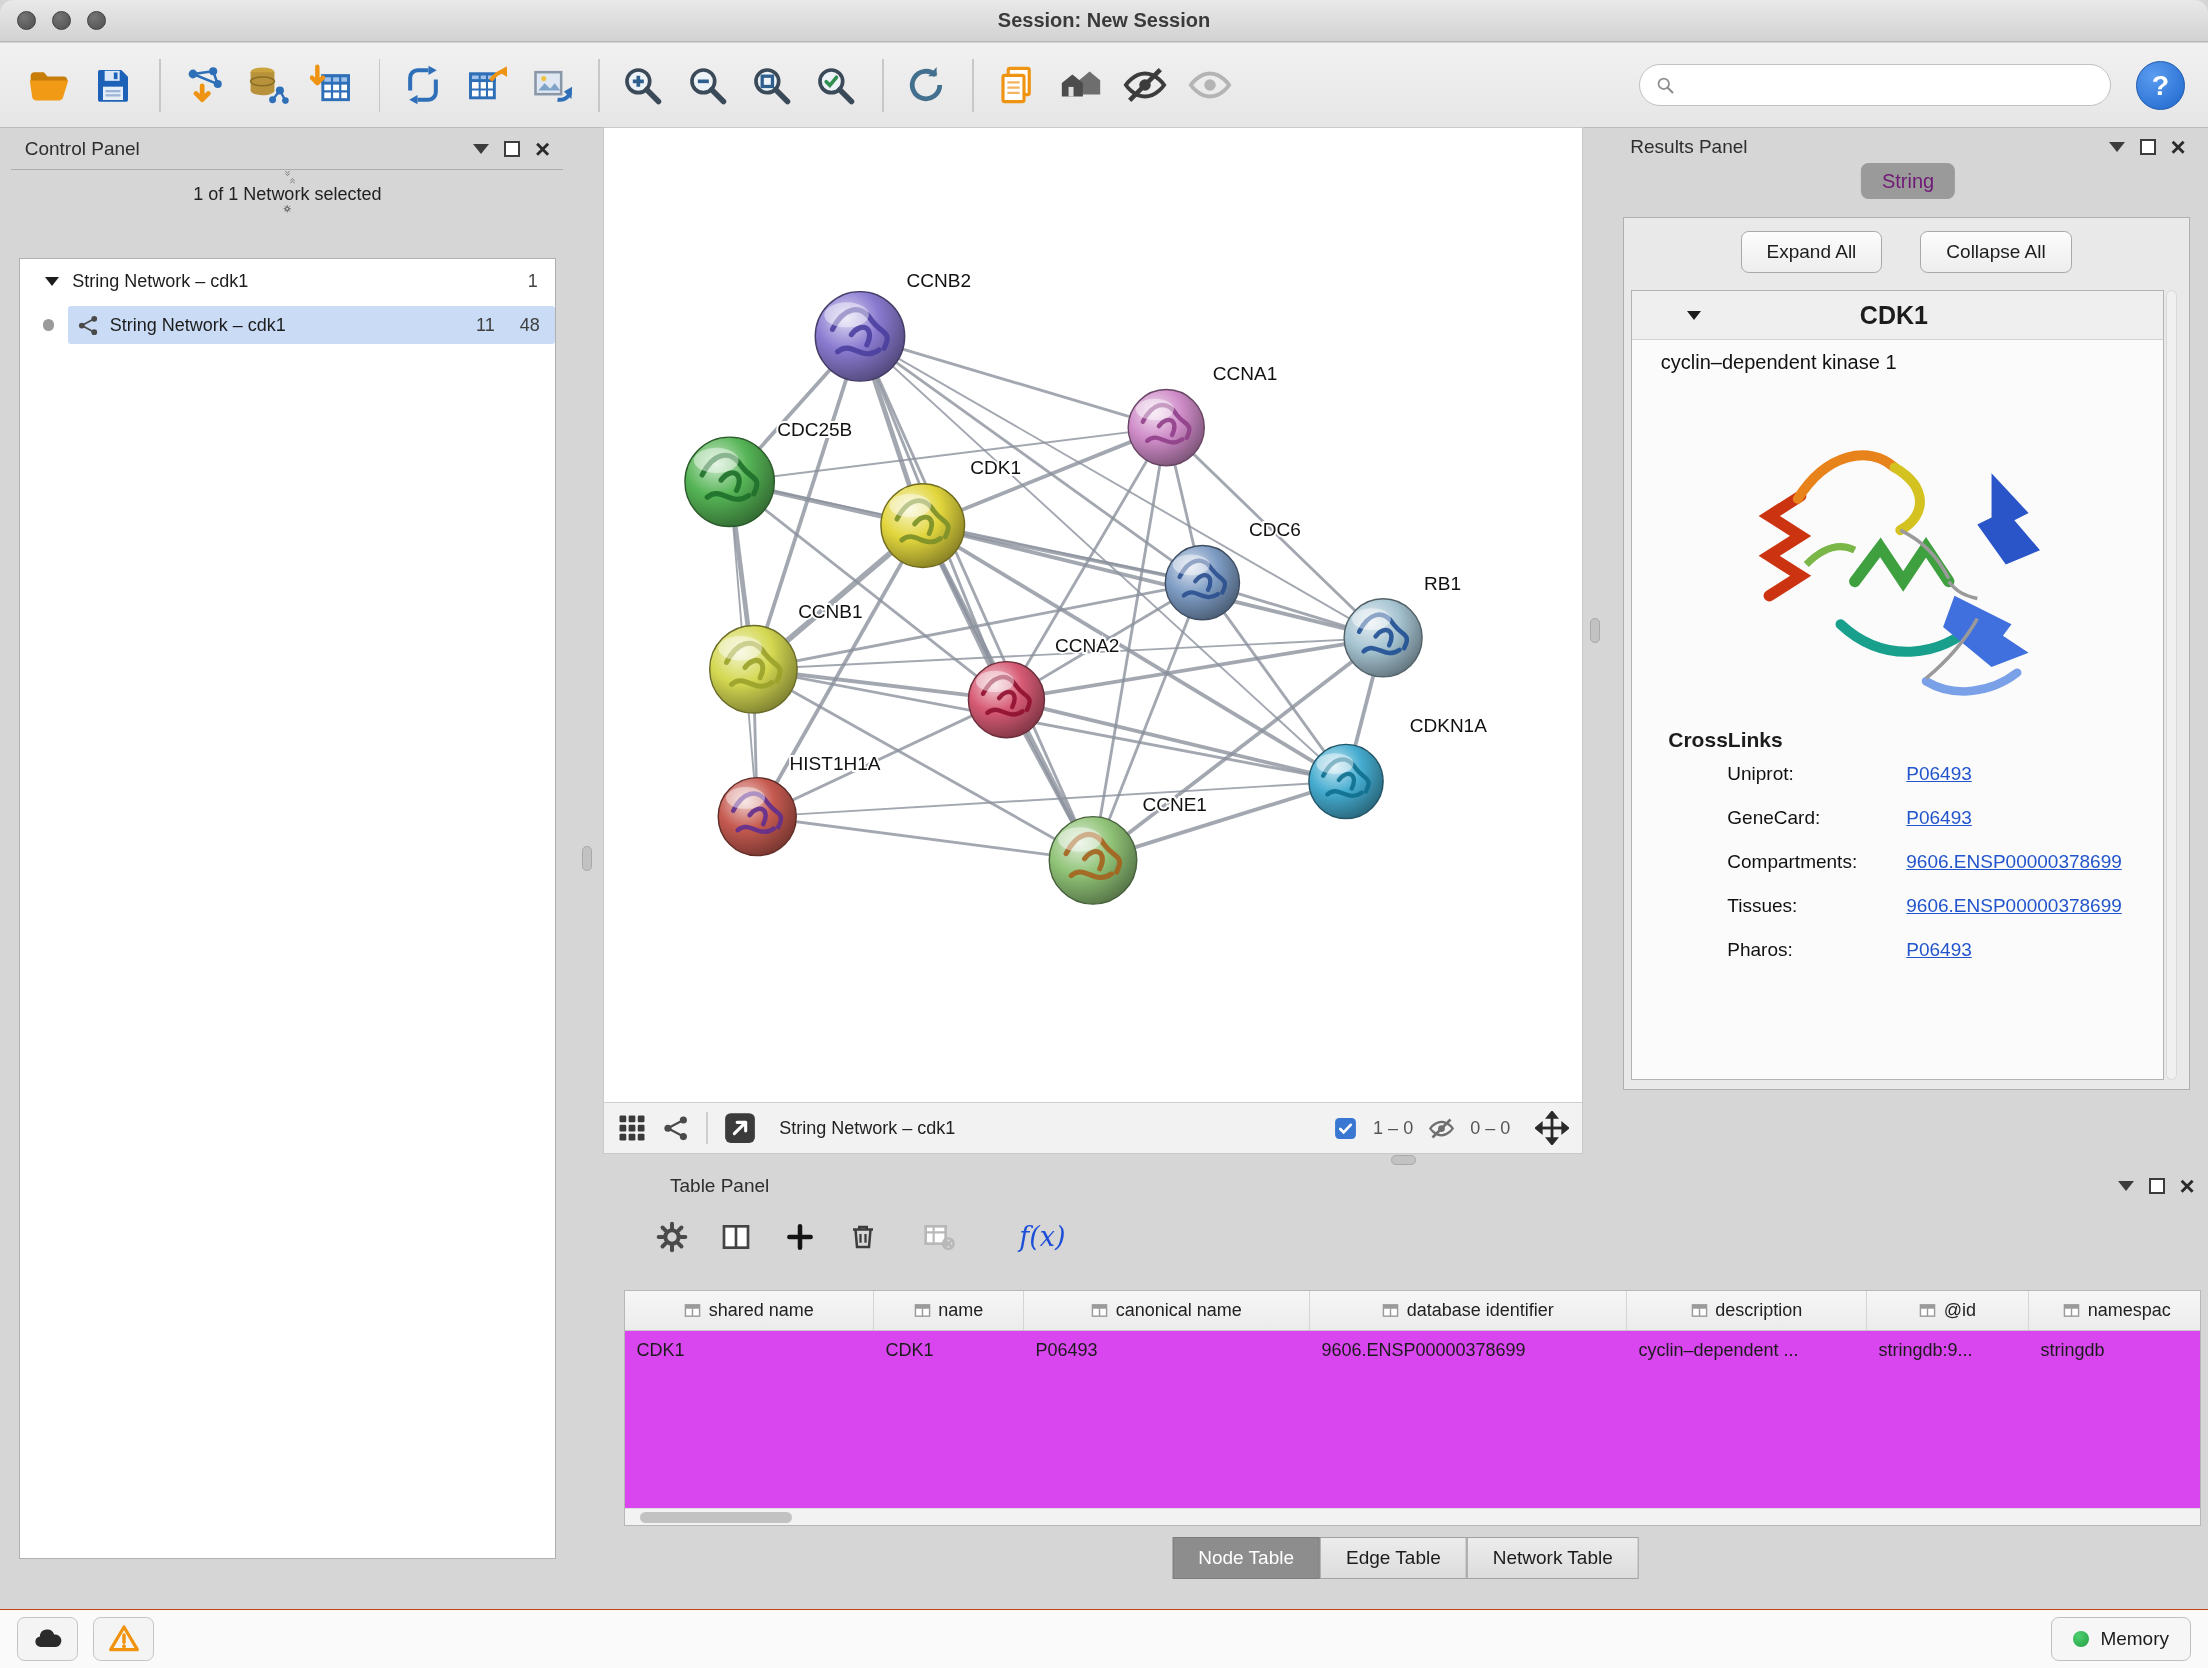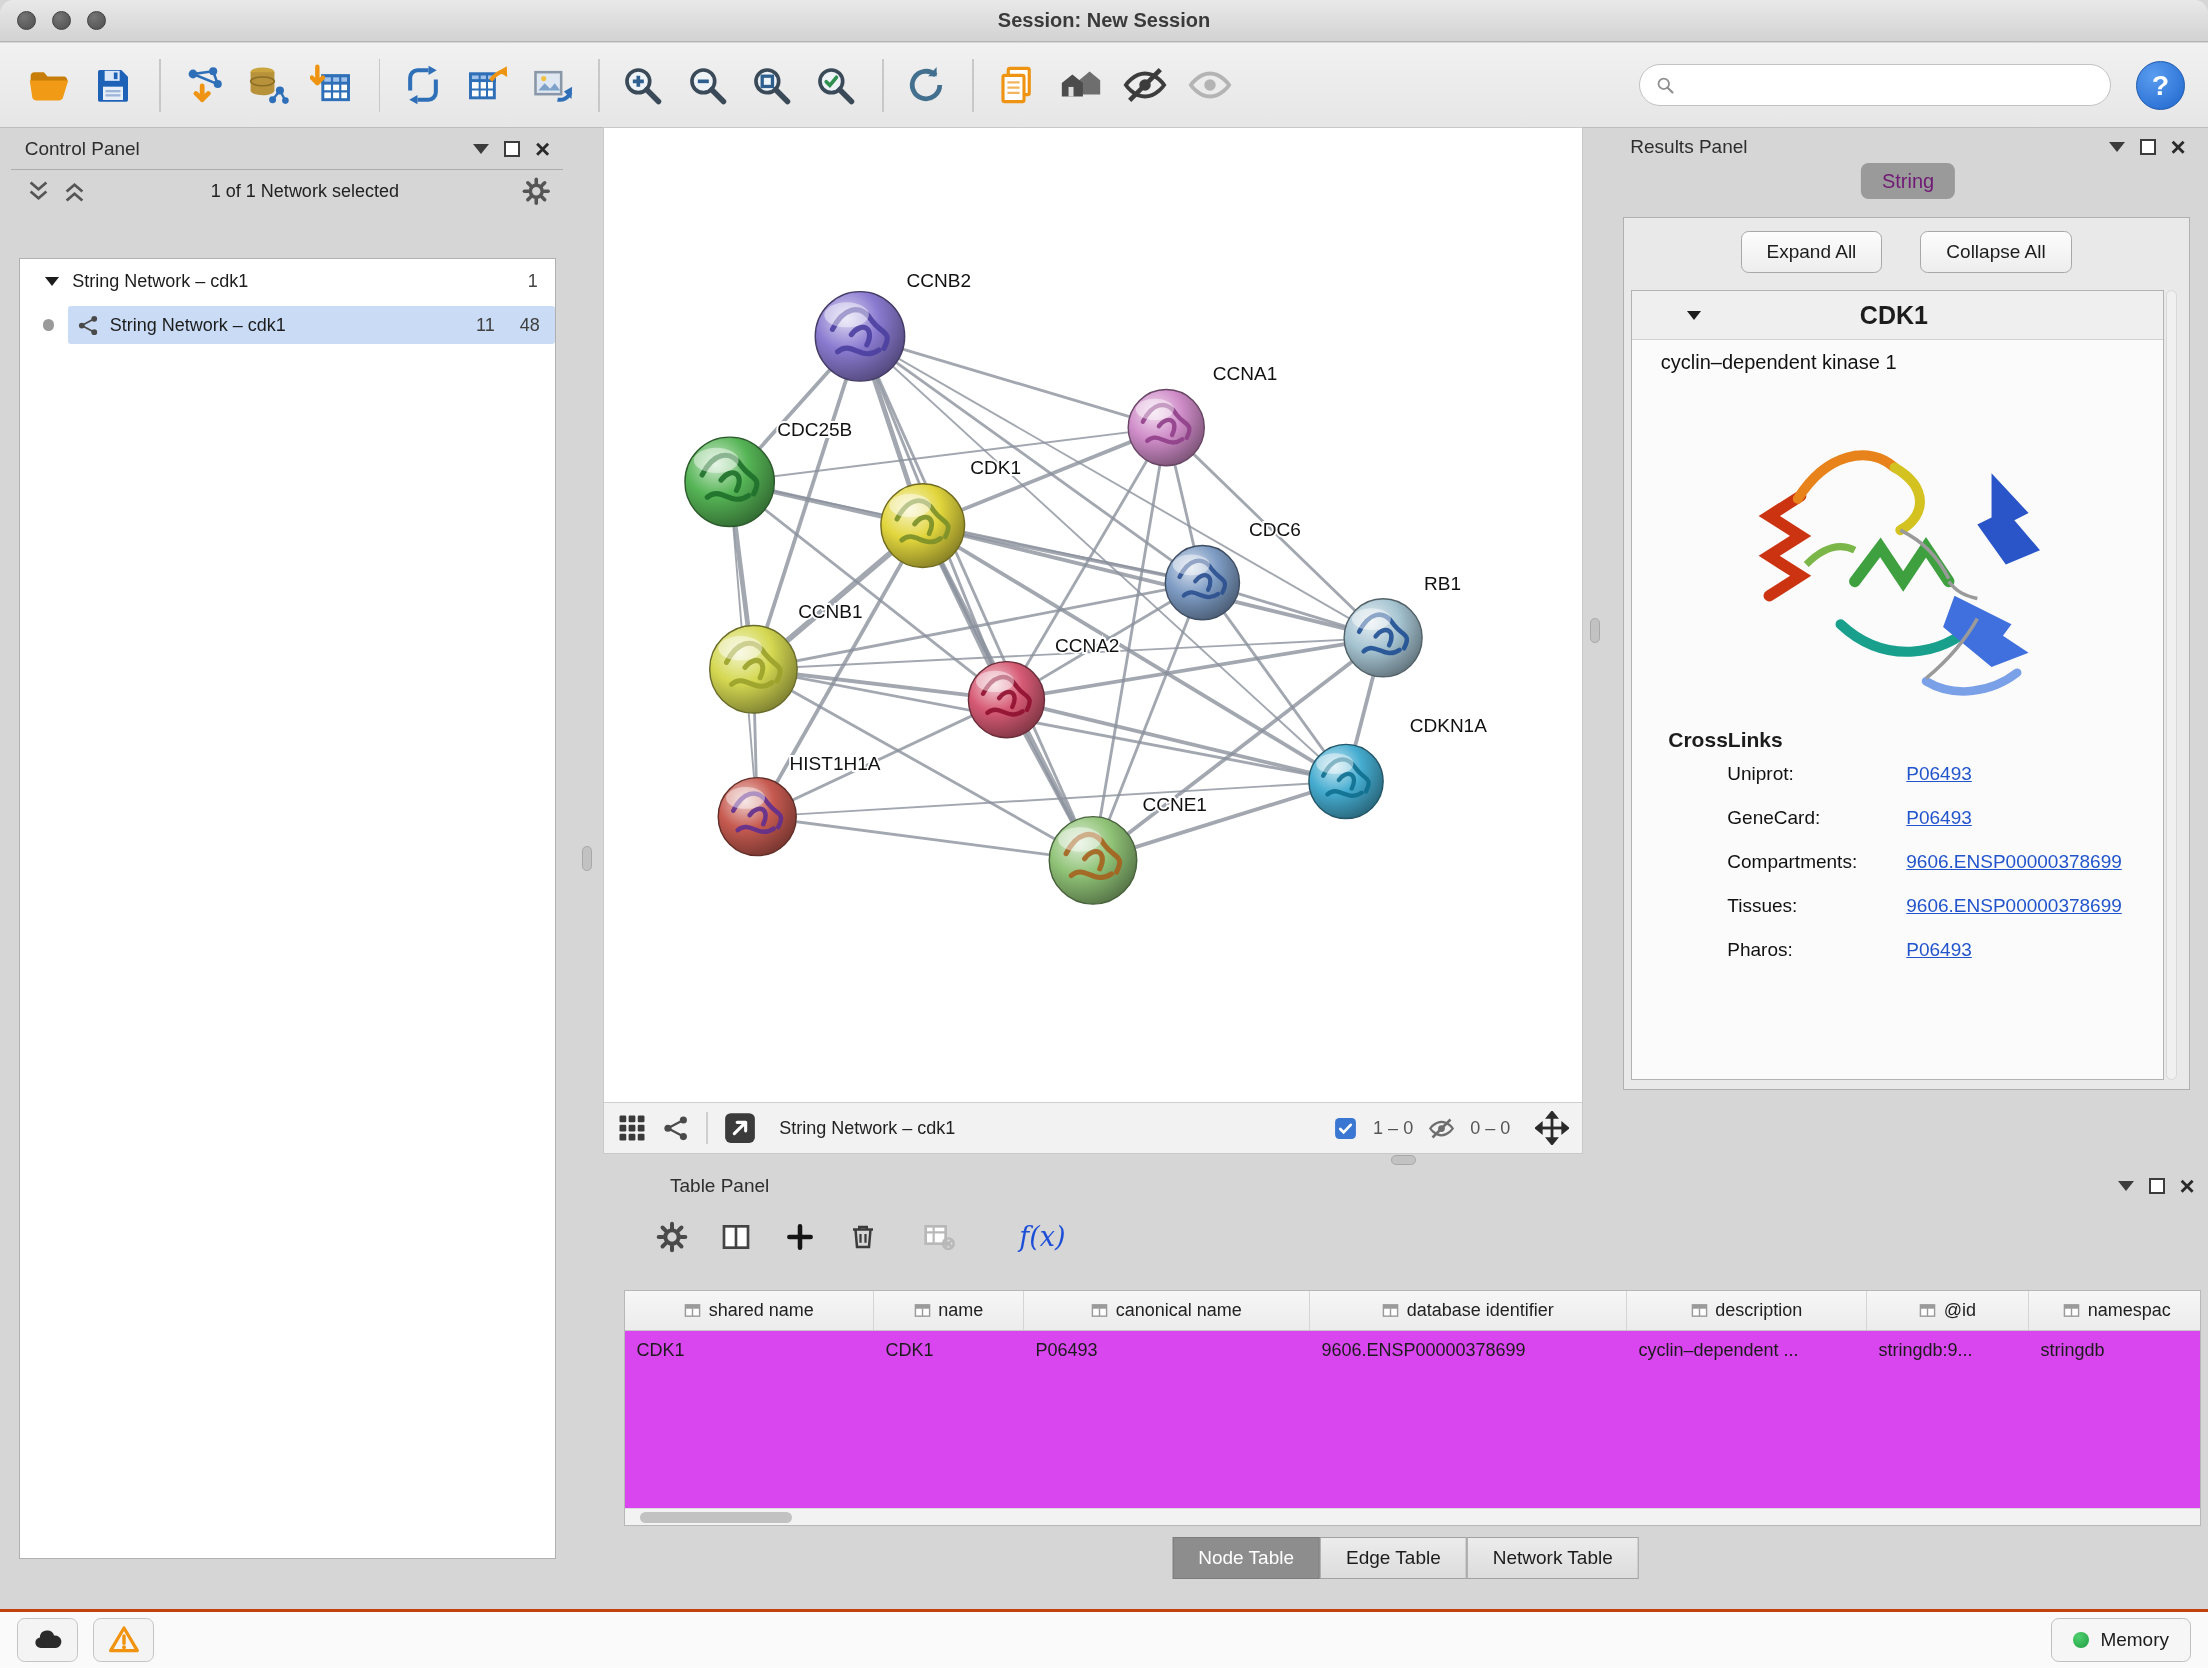--- a/index.html
+++ b/index.html
@@ -34,21 +34,21 @@
   .tri-down { width:0; height:0; border-left:8.6px solid transparent; border-right:8.6px solid transparent; border-top:10.5px solid #3c3c3c; }
   .max-box { width:16px; height:16px; border:2.4px solid #3c3c3c; background:#fff; }
   .close-x { font-size:26px; font-weight:bold; color:#2a2a2a; line-height:19px; }
 
   
   #control-panel { position:absolute; left:11.4px; top:129px; width:552px; bottom:109px; }
   .cp-tabs { display:flex; margin-left:49px; height:44px; align-items:flex-end; }
   .cp-tab { height:42px; display:flex; align-items:center; justify-content:center; font-size:19px;
     border:1px solid #9c9c9c; border-bottom:none; background:linear-gradient(#e2e2e2,#cfcfcf); color:#1c1c1c; border-radius:5.7px 5.7px 0 0; }
   .cp-tab.active { background:#a6a6a6; color:#000; }
-  .cp-subbar { height:44px; display:flex; align-items:center; padding:0 13.3px; border-top:1px solid #adadad; }
+  .cp-subbar { height:44px; display:flex; align-items:center; padding:0 13.3px; border-top:1px solid #adadad;flex-direction:column; }
   .cp-status { flex:1; text-align:center; font-size:18px; color:#222; }
   .cp-tree { position:absolute; left:7.6px; right:7.6px; top:129px; bottom:0; background:#fff; border:1px solid #b0b0b0; overflow:hidden; }
   .tree-row { height:44px; display:flex; align-items:center; font-size:18px; }
   .tree-root { padding:0 17px 0 25px; }
   .tree-root .label { margin-left:13.3px; }
   .tree-count { margin-left:auto; color:#444; }
   .tree-child { padding-left:23px; }
   .bullet { width:11.4px; height:11.4px; border-radius:50%; background:#9a9a9a; flex:none; }
   .tree-sel { margin-left:13.3px; flex:1; height:38px; background:#cadcf5; border-radius:2.9px; display:flex; align-items:center; padding:0 15px 0 9.5px; }
   .tree-sel .label { margin-left:9.5px; }
@@ -100,21 +100,21 @@
   .tr { display:flex; height:38px; }
   .td { display:flex; align-items:center; font-size:18px; padding-left:11.4px; flex:none; overflow:hidden; white-space:nowrap; }
   .tp-hscroll { position:absolute; left:0; right:0; bottom:0; height:17px; background:#f2f2f2; border-top:1px solid #ddd; }
   .tp-hthumb { position:absolute; left:15px; top:2.9px; width:152px; height:11.4px; background:#c2c2c2; border-radius:5.7px; }
   .tp-tabs { position:absolute; left:50%; transform:translateX(-50%); bottom:0; display:flex; }
   .tp-tab { height:42px; display:flex; align-items:center; justify-content:center; font-size:19px; padding:0 25px;
     border:1px solid #a2a2a2; background:linear-gradient(#ececec,#dcdcdc); color:#1c1c1c; }
   .tp-tab.active { background:#8d8d8d; color:#fff; border-color:#7c7c7c; }
 
   
-  #status-bar { position:absolute; left:0; bottom:0; width:2208px; height:59px; background:#fafafa; border-top:3px solid #c2410c;
+  #status-bar { position:absolute; left:0; bottom:0; width:2208px; height:59px; background:#fafafa; border-top:1px solid #c2410c;
     display:flex; align-items:center; padding:0 17px; gap:15px; }
   .sb-btn { width:61px; height:44px; border:1px solid #c4c4c4; border-radius:7.6px; background:#f4f4f4; display:flex; align-items:center; justify-content:center; }
   .memory-btn { margin-left:auto; height:44px; border:1px solid #bfbfbf; border-radius:7.6px; background:#f6f6f6;
     display:flex; align-items:center; gap:11.4px; padding:0 21px; font-size:19px; }
   .green-dot { width:16px; height:16px; border-radius:50%; background:radial-gradient(circle at 35% 30%, #4fd06f,#1f9e43); }
 </style>
 </head>
 <body>
 
 <div id="window">

